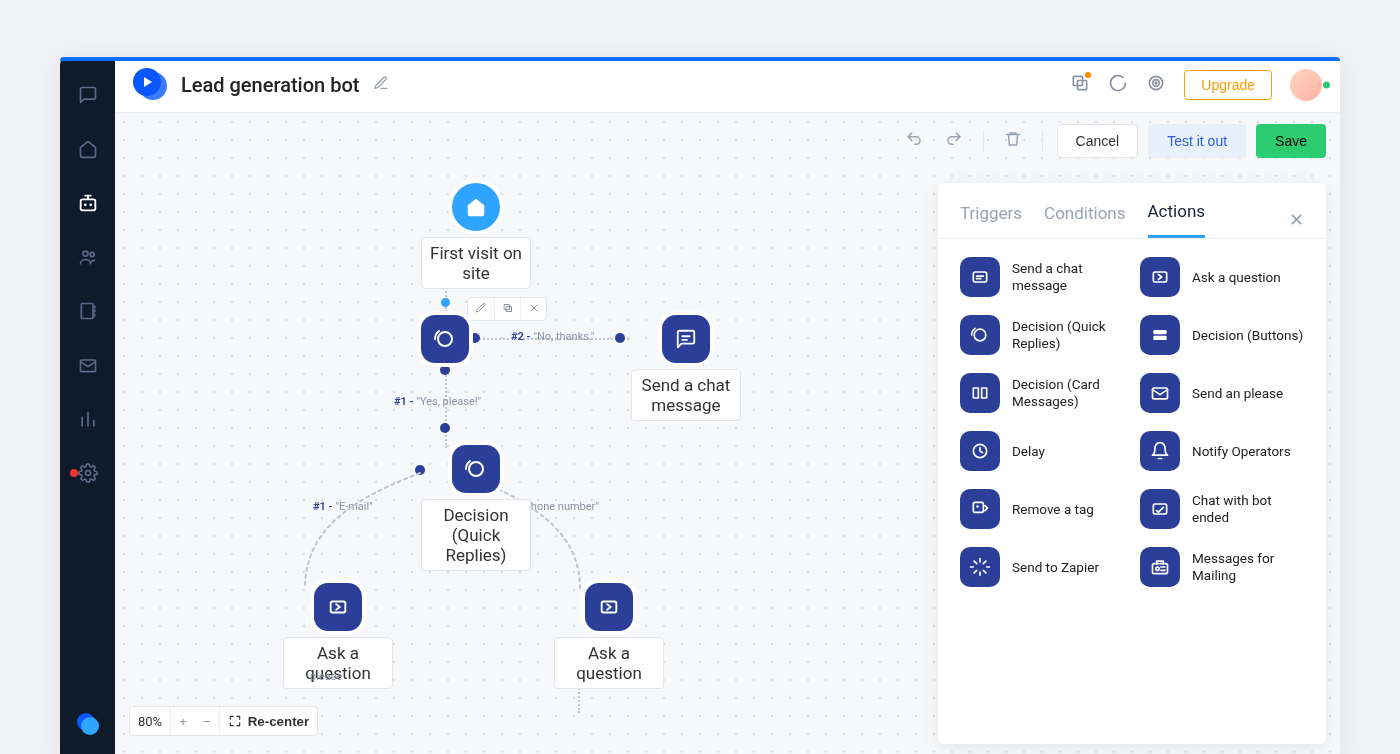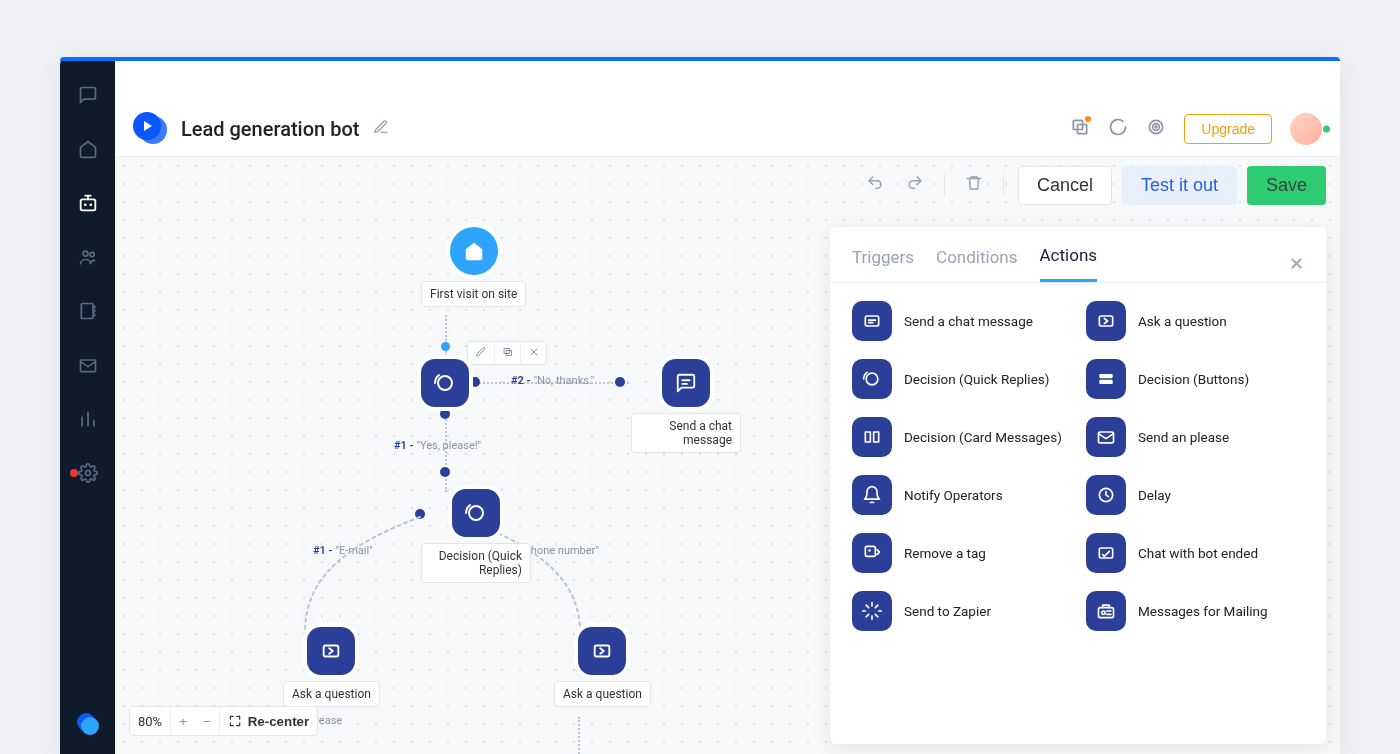--- a/index.html
+++ b/index.html
@@ -56,21 +56,20 @@
   background:#e33; border-radius:50%;
   left: -4px; top: 50%; transform: translateY(-50%);
 }
 
 .main { flex:1; display:flex; flex-direction:column; position:relative; }
 
 .header {
   height: 56px; border-bottom: 1px solid #eceff3;
   display:flex; align-items:center; padding: 0 18px;
   gap: 14px;
-  margin-top: 44px;
 }
 .logo-mark {
   width: 34px; height: 34px; position:relative;
 }
 .logo-mark .b1 { position:absolute; width:28px;height:28px;border-radius:50%;background:#3a7bff;left:6px;top:4px;}
 .logo-mark .b2 { position:absolute; width:28px;height:28px;border-radius:50%;background:#0a57ff;left:0;top:0;display:flex;align-items:center;justify-content:center;}
 .logo-mark .b2::after{content:"";width:0;height:0;border-left:8px solid #fff;border-top:5px solid transparent;border-bottom:5px solid transparent;margin-left:2px;}
 .title { font-size: 20px; font-weight:500; color:#222; }
 .edit-icn { color:#9aa1ad; cursor:pointer; }
 .header-spacer { flex:1; }
@@ -86,24 +85,24 @@
   position:relative;
 }
 .avatar .badge{position:absolute;right:-8px;top:50%;transform:translateY(-50%);width:7px;height:7px;background:#2ecc71;border-radius:50%;}
 
 .toolbar {
   height:56px; display:flex; align-items:center; justify-content:flex-end;
   gap:10px; padding: 0 14px;
 }
 .tb-iconbtn { color:#9aa3b2; background:none;border:none;padding:6px;cursor:pointer; font-size:18px;}
 .tb-divider{ width:1px;height:22px;background:#e2e5ea;margin: 0 4px;}
-.btn { border-radius:4px;padding:8px 18px;font-size:18px;cursor:pointer;border:1px solid transparent;}
+.btn { border-radius:4px;padding:8px 18px;font-size:14px;cursor:pointer;border:1px solid transparent;}
 .btn-plain{ background:#fff;border-color:#e2e5ea;color:#333;}
 .btn-light{ background:#e8f0fc;color:#2b5fd9;}
-.btn-primary{ background:#2ecc71;color:#404040;}
+.btn-primary{ background:#2ecc71;color:#000000;}
 
 .canvas {
   flex:1; position:relative;
   background-color:#f7f8fa;
   background-image: radial-gradient(#d9dde4 1px, transparent 1px);
   background-size: 18px 18px;
   overflow:hidden;
 }
 .zoom-ctrl {
   position:absolute; left:14px; bottom:18px;
@@ -123,42 +122,42 @@
   width:48px;height:48px;border-radius:14px;
   background:#2b3f99; color:#fff;
   display:flex;align-items:center;justify-content:center;
   box-shadow: 0 0 0 4px #fff, 0 1px 4px rgba(0,0,0,0.15);
 }
 .node-icon.start{
   background:#2ea4ff; border-radius:50%;
 }
 .node-label{
   background:#fff; border:1px solid #e2e5ea; border-radius:4px;
-  padding:5px 8px; font-size:12px; color:#333; text-align:right;
+  padding:5px 0; font-size:17px; color:#333; text-align:center;
   max-width:110px;
 }
 .port{ width:10px;height:10px;background:#2b3f99;border-radius:50%;position:absolute;}
 
 .mini-toolbar{
   position:absolute; background:#fff;border:1px solid #e2e5ea;border-radius:4px;
   display:flex; gap:0; height:24px;
 }
 .mini-toolbar button{background:none;border:none;width:26px;cursor:pointer;color:#8a93a3;border-left:1px solid #eceff3;}
 .mini-toolbar button:first-child{border-left:none;}
 
 
 .conn-v{position:absolute;width:0;border-left:2px dotted #bfc5d0;}
 .conn-h{position:absolute;height:0;border-top:2px dotted #bfc5d0;}
 .edge-lbl{position:absolute;font-size:11px;color:#8a93a3;}
 .edge-lbl b{color:#2b3f99;font-weight:600;}
 
 
 .panel{
   position:absolute; right:14px; top:70px; bottom:10px;
-  width:496px; background:#fff; border-radius:6px;
+  width:388px; background:#fff; border-radius:6px;
   box-shadow:0 4px 20px rgba(0,0,0,0.08);
   display:flex; flex-direction:column;
   overflow:hidden;
 }
 .panel-tabs{ display:flex; align-items:center; padding: 18px 22px 0; gap:22px; border-bottom:1px solid #eceff3;}
 .panel-tabs .tab{ font-size:17px;color:#9aa3b2; padding-bottom:14px;cursor:pointer;}
 .panel-tabs .tab.active{ color:#15213a; border-bottom:3px solid #2ea4ff;}
 .panel-tabs .close{ margin-left:auto;color:#9aa3b2;cursor:pointer;font-size:18px;}
 .panel-body{ flex:1; overflow-y:auto; padding: 18px 22px; }
 .action-grid{ display:grid; grid-template-columns:1fr 1fr; gap:18px 16px;}
@@ -453,33 +452,33 @@
                     <svg width="20" height="20" viewBox="0 0 24 24" stroke="#fff">
                       <rect x="3" y="6" width="18" height="13" rx="2"></rect>
                       <path d="M3 8l9 6 9-6"></path>
                     </svg>
                   </div>
                   <div class="action-label">Send an please</div>
                 </div>
                 <div class="action-item">
                   <div class="action-icn">
                     <svg width="20" height="20" viewBox="0 0 24 24" stroke="#fff">
-                      <path d="M18 8a6 6 0 1 0-12 0c0 7-3 9-3 9h18s-3-2-3-9M10 21h4"></path>
-                    </svg>
-                  </div>
-                  <div class="action-label">Notify Operators</div>
-                </div>
-                <div class="action-item">
-                  <div class="action-icn">
-                    <svg width="20" height="20" viewBox="0 0 24 24" stroke="#fff">
                       <circle cx="12" cy="12" r="8"></circle>
                       <path d="M12 8v4l3 2"></path>
                     </svg>
                   </div>
                   <div class="action-label">Delay</div>
+                </div>
+                <div class="action-item">
+                  <div class="action-icn">
+                    <svg width="20" height="20" viewBox="0 0 24 24" stroke="#fff">
+                      <path d="M18 8a6 6 0 1 0-12 0c0 7-3 9-3 9h18s-3-2-3-9M10 21h4"></path>
+                    </svg>
+                  </div>
+                  <div class="action-label">Notify Operators</div>
                 </div>
                 <div class="action-item">
                   <div class="action-icn">
                     <svg width="20" height="20" viewBox="0 0 24 24" stroke="#fff">
                       <rect x="4" y="4" width="12" height="12" rx="2"></rect>
                       <circle cx="9" cy="9" r="1.5" fill="currentColor" stroke="none"></circle>
                       <path d="M18 8l3 3-3 3"></path>
                     </svg>
                   </div>
                   <div class="action-label">Remove a tag</div>

